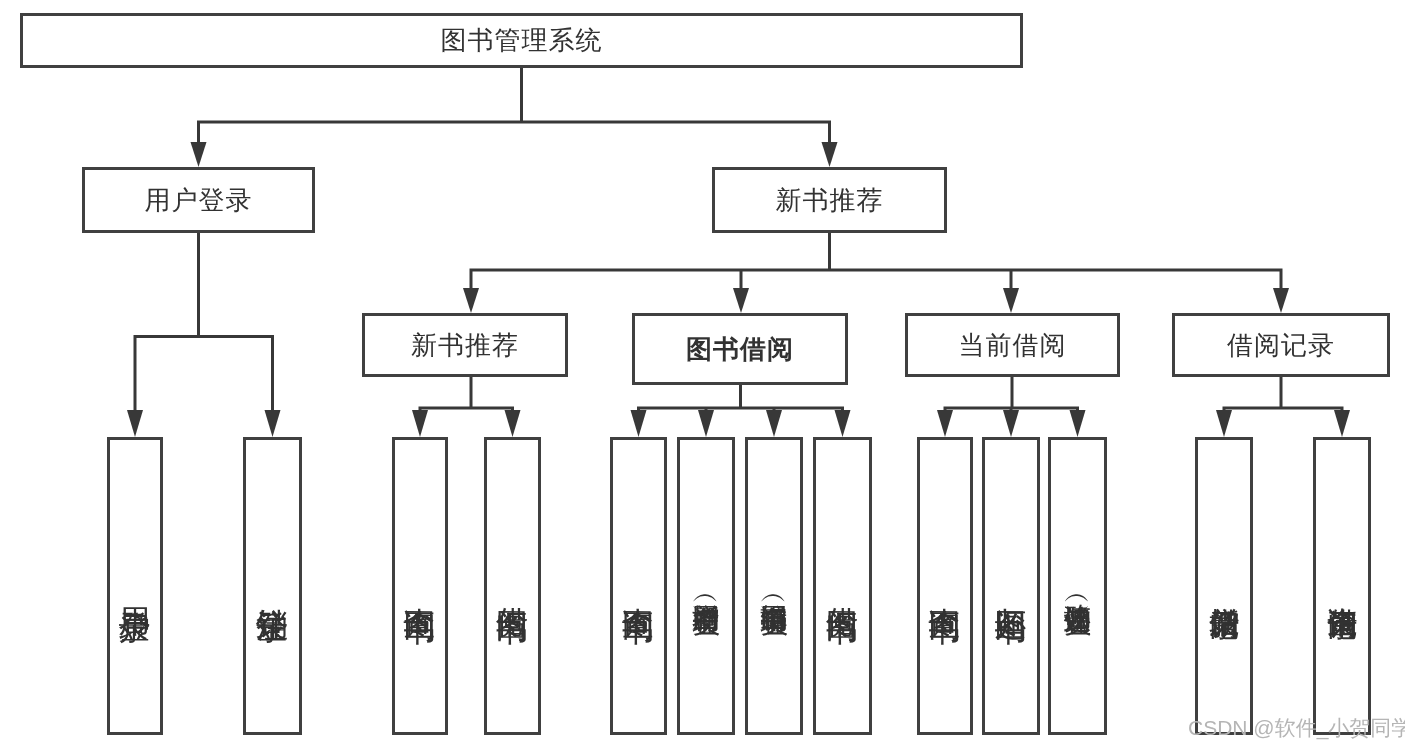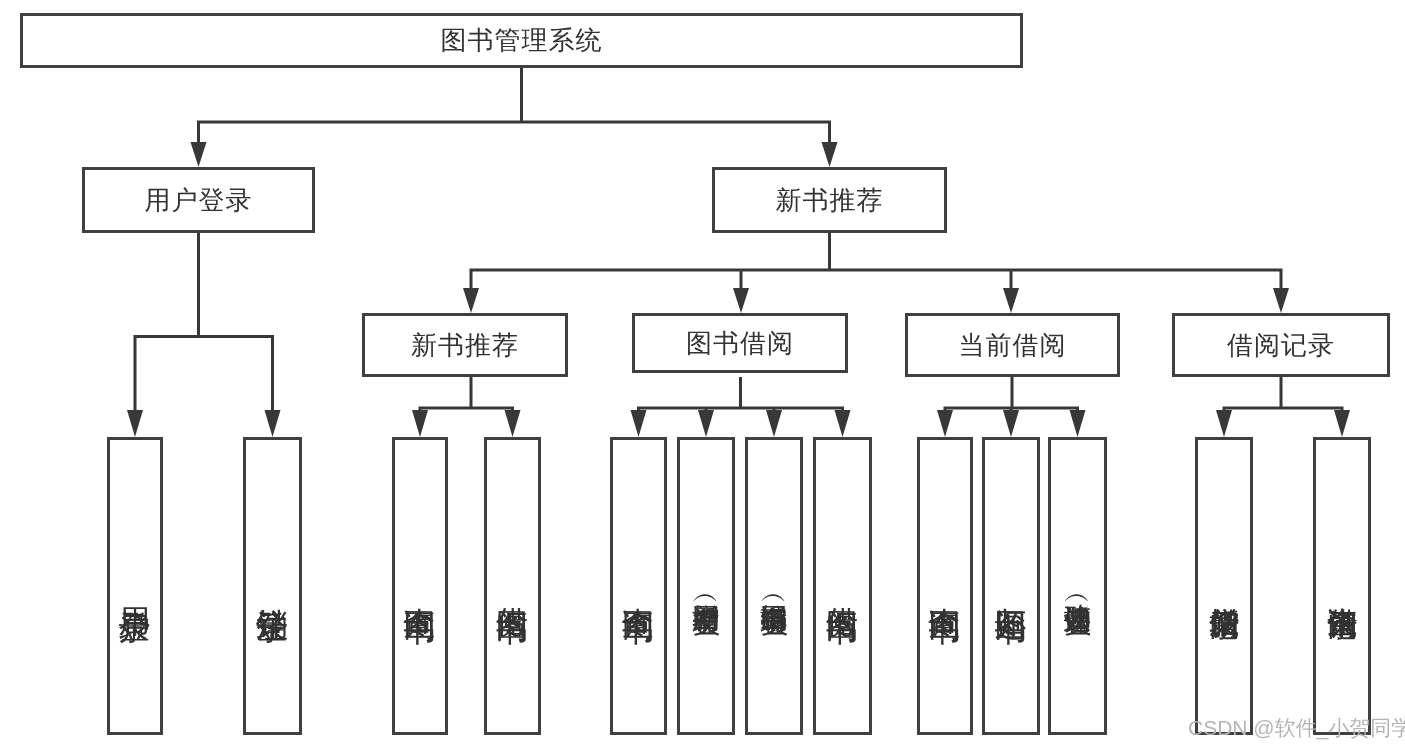--- a/index.html
+++ b/index.html
@@ -92,21 +92,21 @@
   <div class="node" style="left:82px; top:167px; width:233px; height:66px;">
     <span class="hlabel">用户登录</span>
   </div>
   <div class="node" style="left:712px; top:167px; width:235px; height:66px;">
     <span class="hlabel">新书推荐</span>
   </div>
 
   <div class="node" style="left:362px; top:313px; width:206px; height:64px;">
     <span class="hlabel">新书推荐</span>
   </div>
-  <div class="node" style="left:632px; top:313px; width:216px; height:60px;">
+  <div class="node" style="left:632px; top:313px; width:216px; height:72px;font-weight:bold;">
     <span class="hlabel">图书借阅</span>
   </div>
   <div class="node" style="left:1172px; top:313px; width:218px; height:64px;">
     <span class="hlabel">借阅记录</span>
   </div>
   <div class="node" style="left:905px; top:313px; width:215px; height:64px;">
     <span class="hlabel">当前借阅</span>
   </div>
 
   <div class="node vnode" style="left:107px; top:437px; width:56px; height:298px;">

